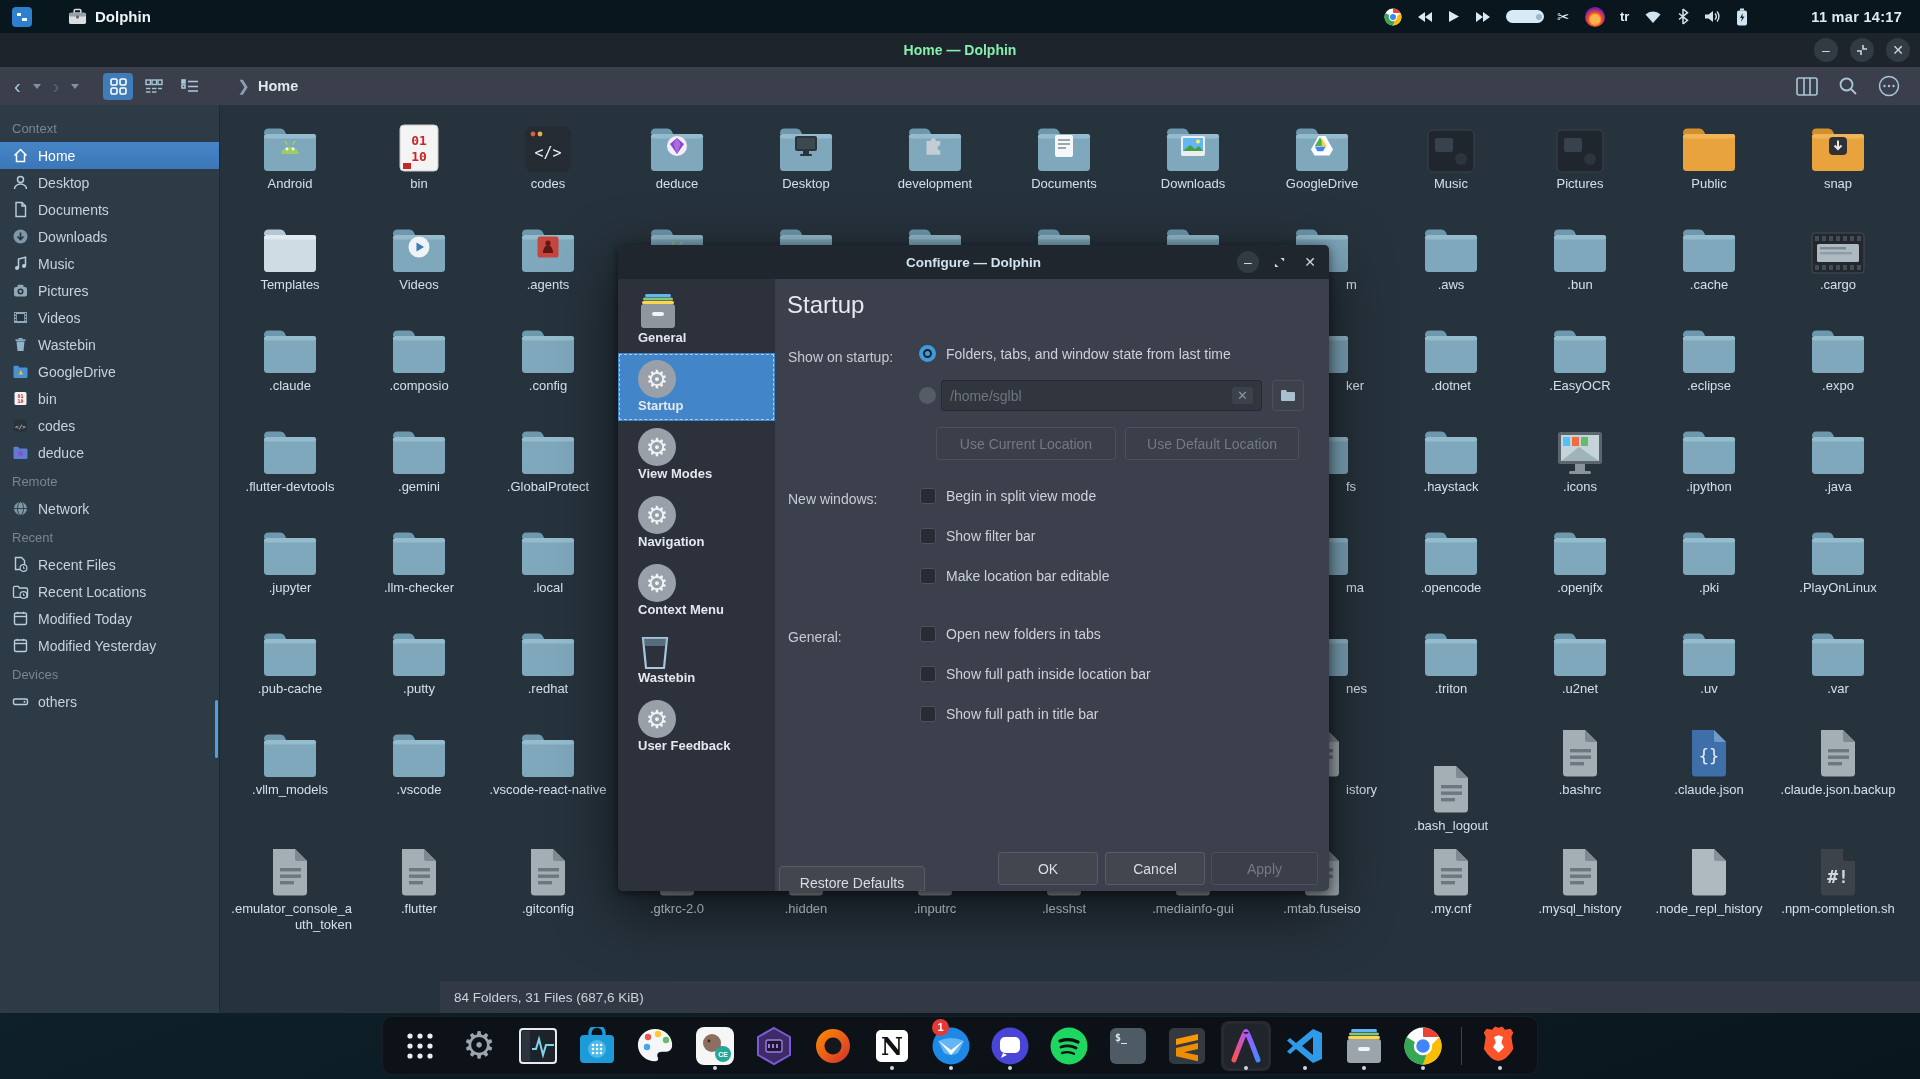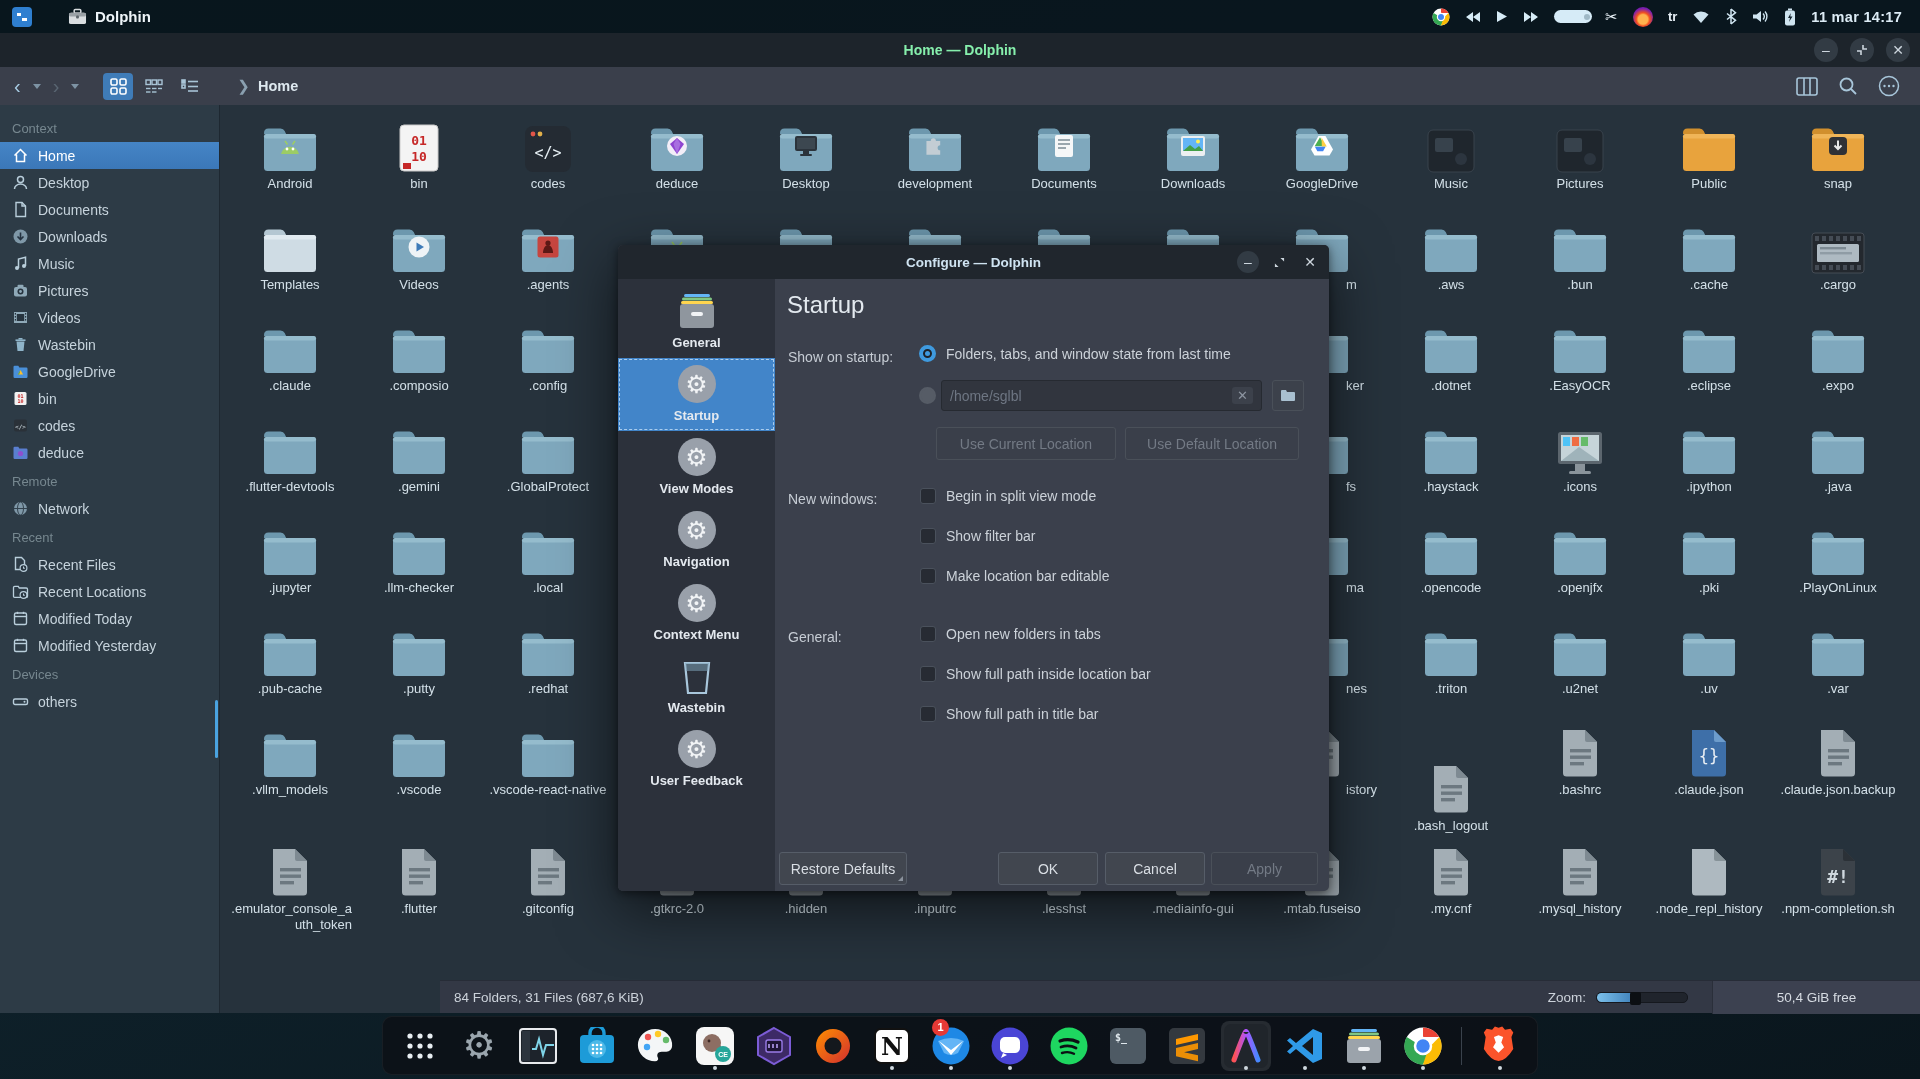--- a/index.html
+++ b/index.html
@@ -17,21 +17,21 @@
   #panel-left { display:flex; align-items:center; gap:14px; padding-left:12px; }
   .app-logo { width:20px; height:20px; border-radius:4px; background:#2f7fd0;
     display:flex; align-items:center; justify-content:center; }
   .app-logo i { width:10px; height:8px; background:
     linear-gradient(#fff,#fff) left top/4px 3px no-repeat,
     linear-gradient(#fff,#fff) right bottom/5px 3px no-repeat; display:block; }
   #panel-app { display:flex; align-items:center; gap:8px; margin-left:22px; }
   #panel-app b { color:#eef4f8; font-size:15px; }
   #panel-tray { margin-left:auto; display:flex; align-items:center; gap:15px; padding-right:18px; }
   .tray-txt { color:#e8f1f7; font-size:13px; font-weight:bold; }
-  #panel-clock { color:#dcebf5; font-size:14.5px; font-weight:bold; letter-spacing:.3px; }
+  #panel-clock { color:#dcebf5; font-size:14.5px; font-weight:bold; letter-spacing:.3px;margin-left:48px; }
   .pill { width:38px; height:13px; background:#d6ebf7; border-radius:7px; }
   .pill-dot { width:6px; height:6px; border-radius:3px; background:#9fb8c6; margin-left:-8px; }
   .flame { width:20px; height:20px; border-radius:10px;
     background:radial-gradient(circle at 50% 62%,#ffb24d 0 30%,#f4511e 42%,#7b1fb0 68%,#5e1390 100%); }
   .scissors { color:#eaf3f9; font-size:15px; }
 
   
   #win { position:absolute; left:0; top:33px; width:1920px; height:980px; z-index:10; }
   #titlebar { height:34px; background:#1d242b; display:flex; align-items:center; justify-content:center; position:relative; }
   #win-title { color:#86efac; font-size:14px; font-weight:bold; }
@@ -82,21 +82,21 @@
 
   
   #dialog { position:absolute; left:618px; top:245px; width:711px; height:646px; z-index:50;
     border-radius:5px; box-shadow:0 18px 60px rgba(0,0,0,.6), 0 2px 10px rgba(0,0,0,.5);
     background:#3b404c; overflow:hidden; }
   #dlg-titlebar { height:34px; background:#20262d; display:flex; align-items:center; justify-content:center; position:relative; }
   #dlg-title { color:#cfe3f1; font-weight:bold; font-size:13.5px;text-align:right; }
   #dlg-controls { position:absolute; right:8px; top:0; height:34px; display:flex; align-items:center; gap:9px; }
   #dlg-body { position:absolute; top:34px; left:0; right:0; bottom:0; }
   #dlg-cats { position:absolute; left:0; top:0; bottom:0; width:157px; background:#2c313b; padding-top:6px; }
-  .cat { padding:7px 20px 8px; display:flex; flex-direction:column; align-items:center; gap:5px; }
+  .cat { padding:7px 20px 8px; display:flex; flex-direction:column; align-items:flex-start; }
   .cat .cat-label { font-size:13px; font-weight:bold; color:#e4e9ef; text-align:center; }
   .cat.sel { background:#4285c9; outline:1px dashed #a9cdef; outline-offset:-2px; }
   .gear-circle { width:38px; height:38px; border-radius:19px; background:#99a0aa; color:#f2f4f6;
     display:flex; align-items:center; justify-content:center; font-size:25px; font-family:"DejaVu Sans",sans-serif; }
   #dlg-content { position:absolute; left:157px; top:0; right:0; bottom:0; }
   #dlg-heading { position:absolute; left:12px; top:12px; font-size:24px; color:#e3e9ef; }
   .frm-label { position:absolute; left:13px; font-size:14px; color:#c6ccd4; }
   .frm-row { position:absolute; display:flex; align-items:center; gap:10px; }
   .radio { width:17px; height:17px; border-radius:9px; background:#1e2228; border:4px solid #3f9ade; position:relative; flex:0 0 17px; }
   .radio::after { content:""; position:absolute; left:2px; top:2px; width:5px; height:5px; border-radius:3px; background:#3f9ade; }
@@ -1442,28 +1442,20 @@
                 <path d="M5 3 h22 l12 12 v31 a3.5 3.5 0 0 1-3.5 3.5 h-27 A3.5 3.5 0 0 1 5 46z" fill="#3c434a"></path>
                 <path d="M27 3 l12 12 h-10 a2 2 0 0 1-2-2z" fill="#2b3137"></path>
                 <text x="22" y="37" font-size="18" font-weight="bold" fill="#cfd8de" text-anchor="middle" font-family="DejaVu Sans Mono,monospace">#!</text>
               </svg>
             </div>
                <div class="lbl">.npm-completion.sh</div>
           </div>
         </div>
       <div id="statusbar">
         <span id="status-summary">84 Folders, 31 Files (687,6 KiB)</span>
-        <span id="status-right">
-          <span>Zoom:</span>
-          <span id="zoom-track">
-            <span id="zoom-fill"></span>
-              <span id="zoom-handle"></span>
-          </span>
-          <span id="free-space">50,4 GiB free</span>
-        </span>
       </div>
     </div>
   </div>
 </div>
 
 <div id="dialog">
   <div id="dlg-titlebar">
     <span id="dlg-title">Configure — Dolphin</span>
     <span id="dlg-controls">
       <span class="wbtn circ" style="width:22px;height:22px">–</span>
@@ -1578,21 +1570,21 @@
       </div>
       <div class="frm-row" style="left:145px; top:387px">
         <span class="cbx"></span>
         <span class="frm-text">Show full path inside location bar</span>
       </div>
       <div class="frm-row" style="left:145px; top:427px">
         <span class="cbx"></span>
         <span class="frm-text">Show full path in title bar</span>
       </div>
 
-      <div class="btn menu" style="position:absolute; left:4px; top:573px; width:128px">
+      <div class="btn menu" style="position:absolute; left:4px; top:587px; width:146px">
           <span>Restore Defaults</span>
         </div>
       <div class="btn" style="position:absolute; left:223px; top:573px; width:100px">
           <span>OK</span>
         </div>
       <div class="btn" style="position:absolute; left:330px; top:573px; width:100px">
           <span>Cancel</span>
         </div>
       <div class="btn disabled" style="position:absolute; left:436px; top:573px; width:107px">
           <span>Apply</span>

